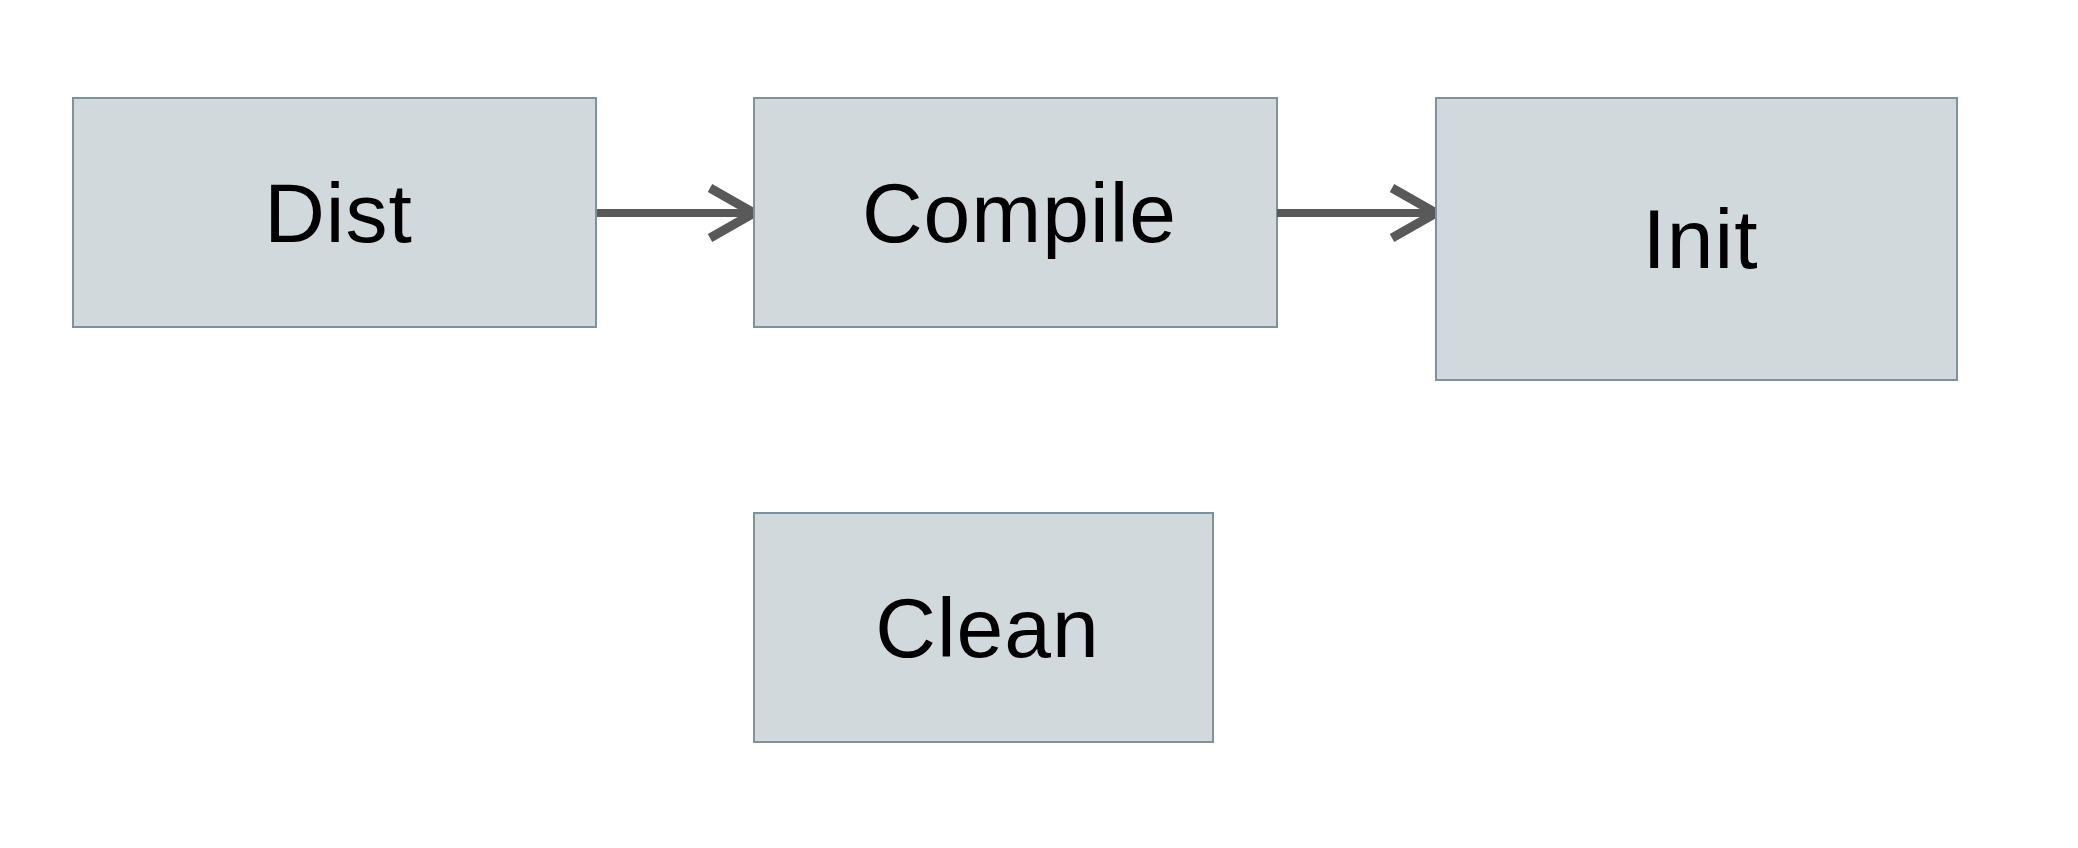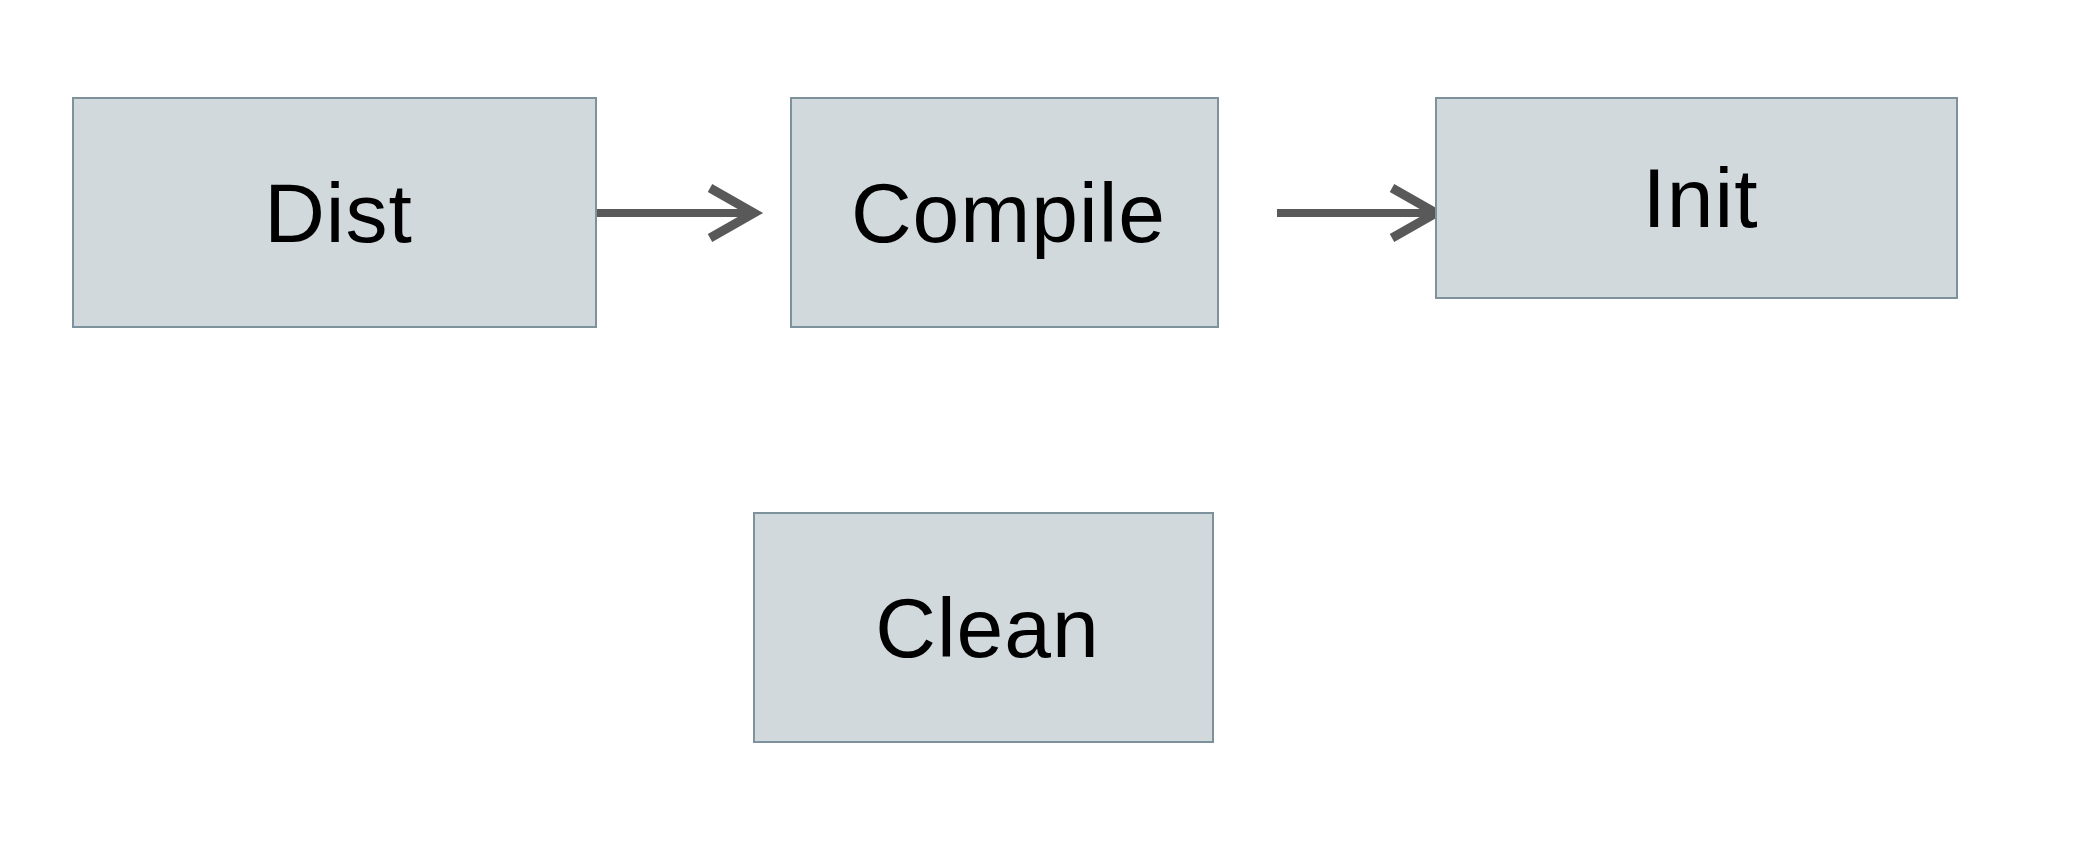--- a/index.html
+++ b/index.html
@@ -27,22 +27,22 @@
   }
   .node-label {
     color: var(--text-color, #000000);
     font-size: 84px;
     line-height: 1;
     letter-spacing: 1px;
     white-space: nowrap;
     user-select: none;
   }
   .node-dist    { left: 72px;   top: 97px;  width: 525px; height: 231px; }
-  .node-compile { left: 790px;  top: 97px;  width: 429px; height: 231px; }
-  .node-init    { left: 1435px; top: 97px;  width: 523px; height: 202px; }
+  .node-compile { left: 753px;  top: 97px;  width: 525px; height: 231px; }
+  .node-init    { left: 1435px; top: 97px;  width: 523px; height: 284px; }
   .node-clean   { left: 753px;  top: 512px; width: 461px; height: 231px; }
   .edge {
     position: absolute;
     overflow: visible;
   }
   .edge-dist-compile { left: 597px;  top: 183px; }
   .edge-compile-init { left: 1277px; top: 183px; }
   .edge .shaft {
     stroke: var(--arrow-color, #595959);
     stroke-width: 8;

